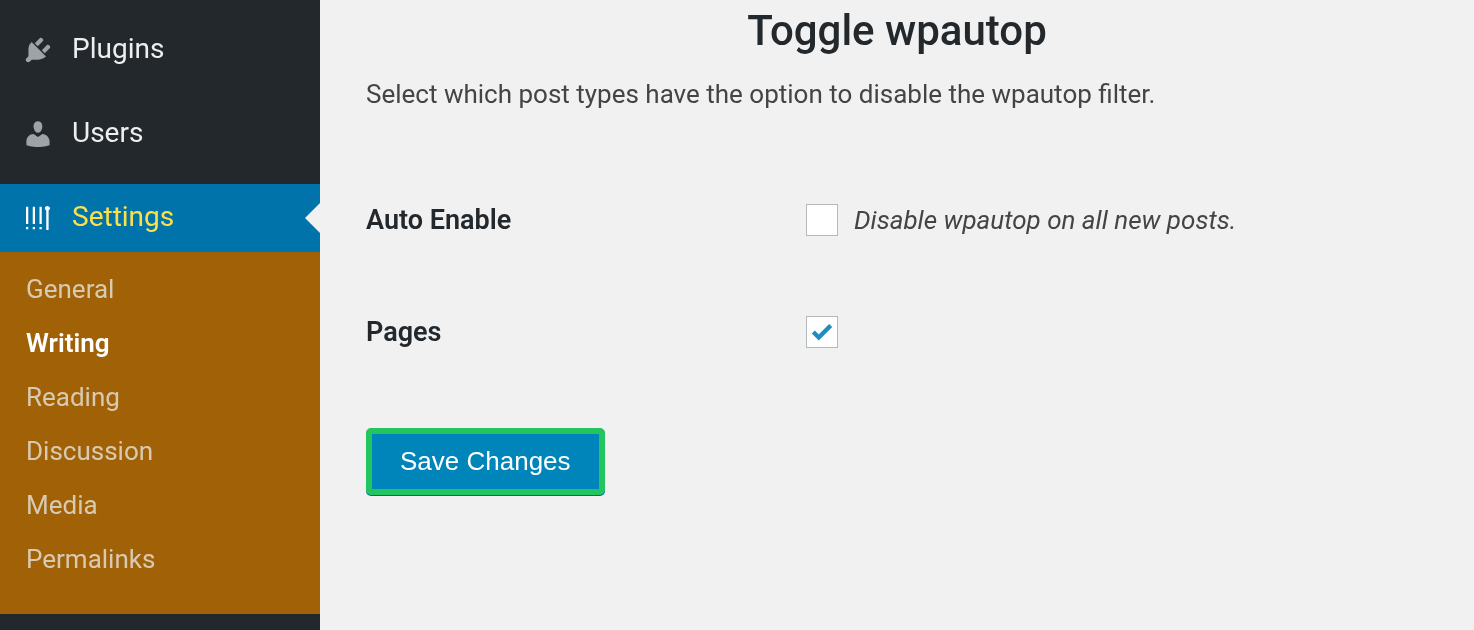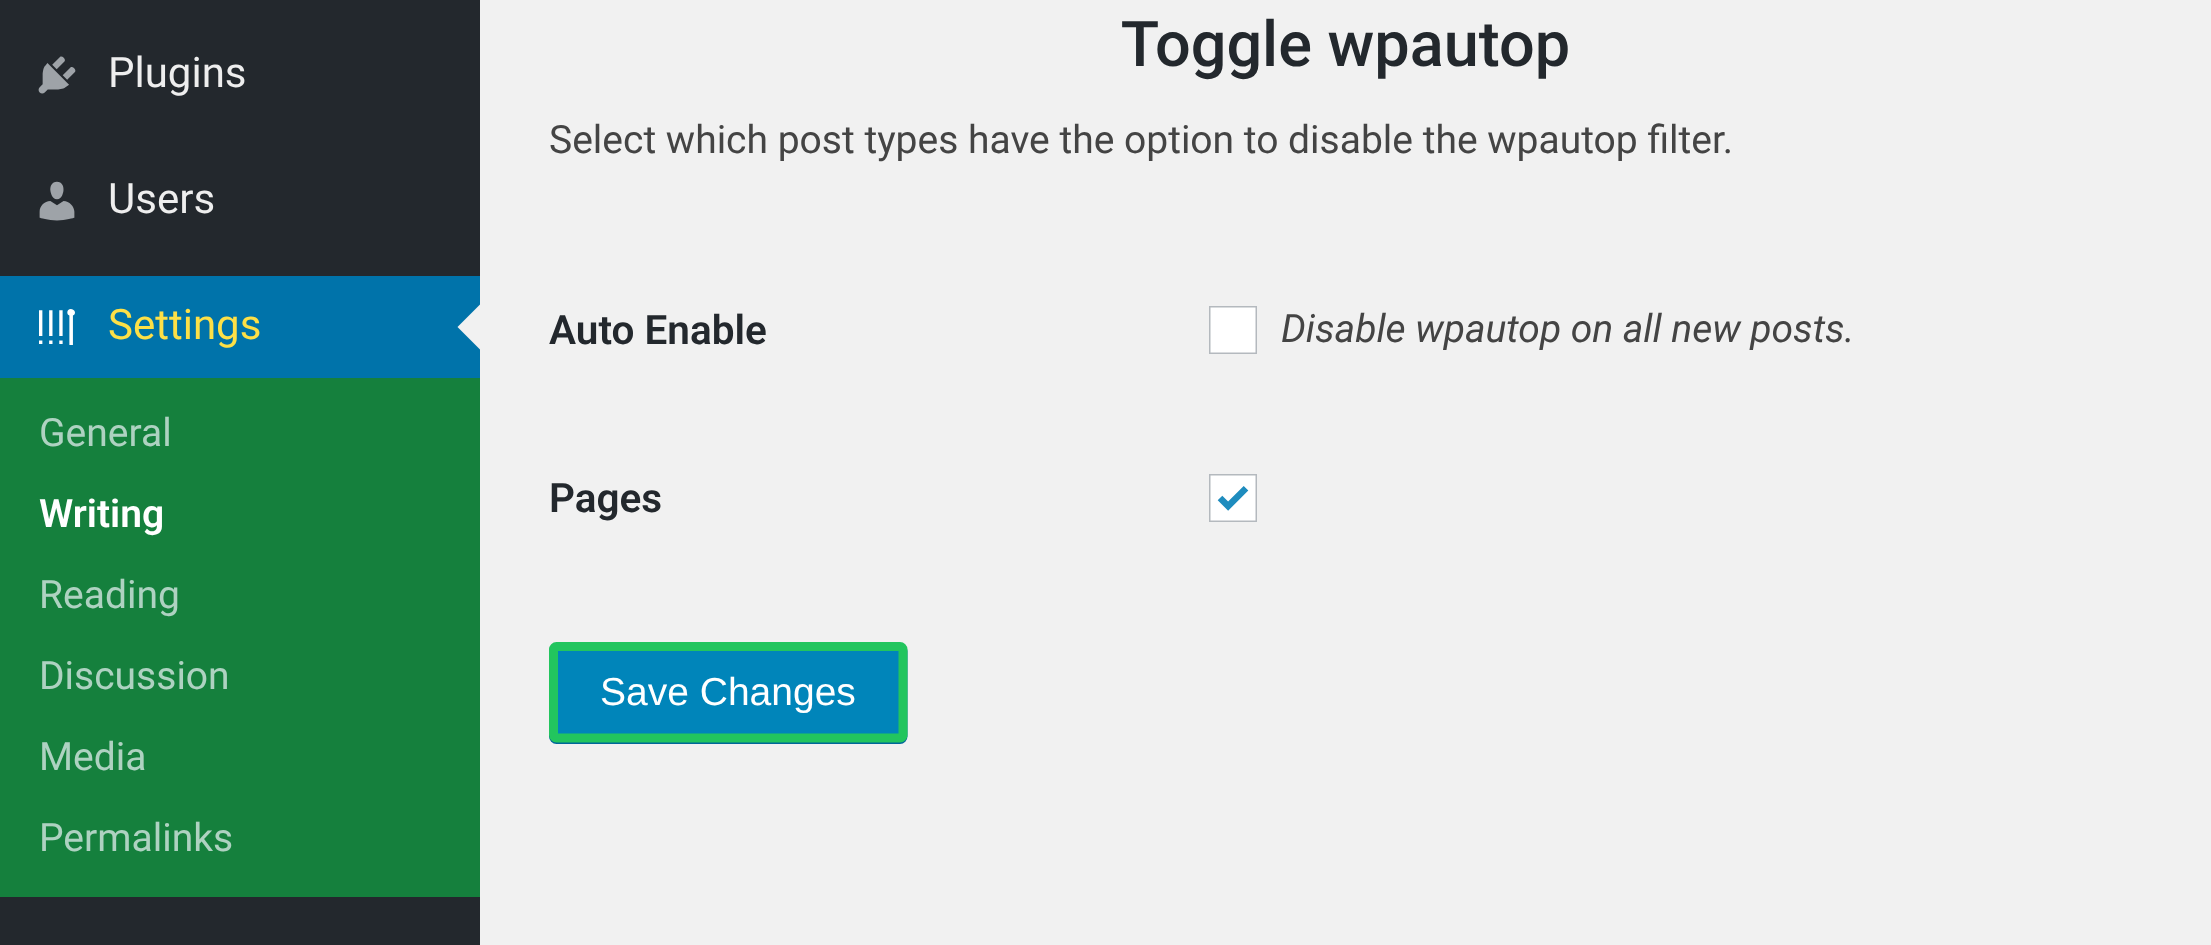--- a/index.html
+++ b/index.html
@@ -46,22 +46,22 @@
       position: absolute;
       right: -1px;
       top: 50%;
       transform: translateY(-50%);
       width: 0; height: 0;
       border-top: 16px solid transparent;
       border-bottom: 16px solid transparent;
       border-right: 16px solid #f1f1f1;
     }
     .submenu {
-      background: #15803d;
-      padding: 10px 0 12px 0;
+      background: #a16207;
+      padding: 10px 0 28px 0;
     }
     .submenu-item {
       padding: 12px 26px;
       font-size: 26px;
       color: rgba(240,245,250,0.7);
       cursor: pointer;
     }
     .submenu-item.current {
       color: #fff;
       font-weight: 600;

